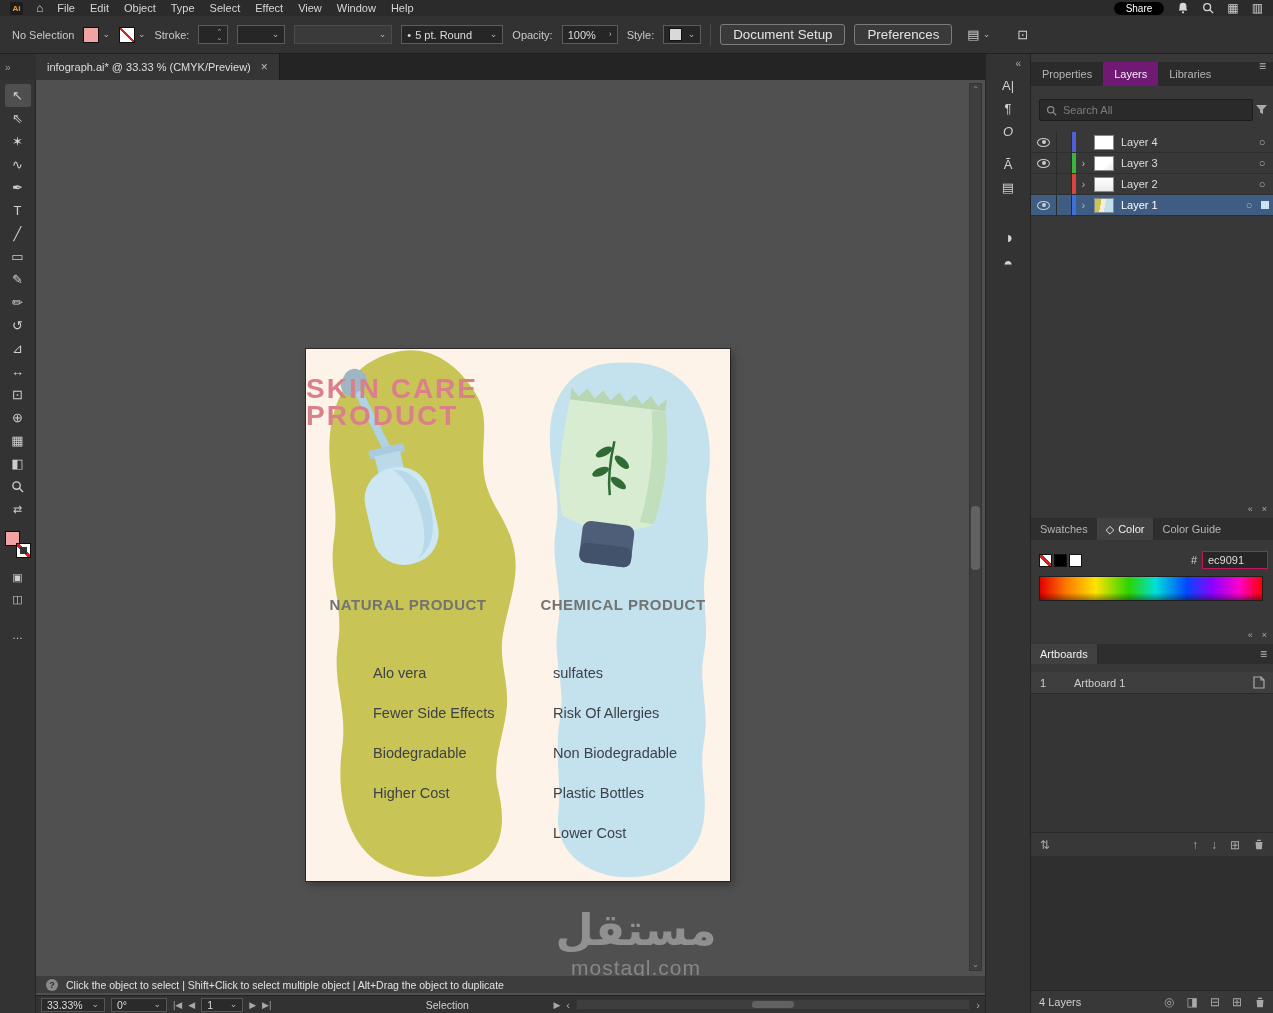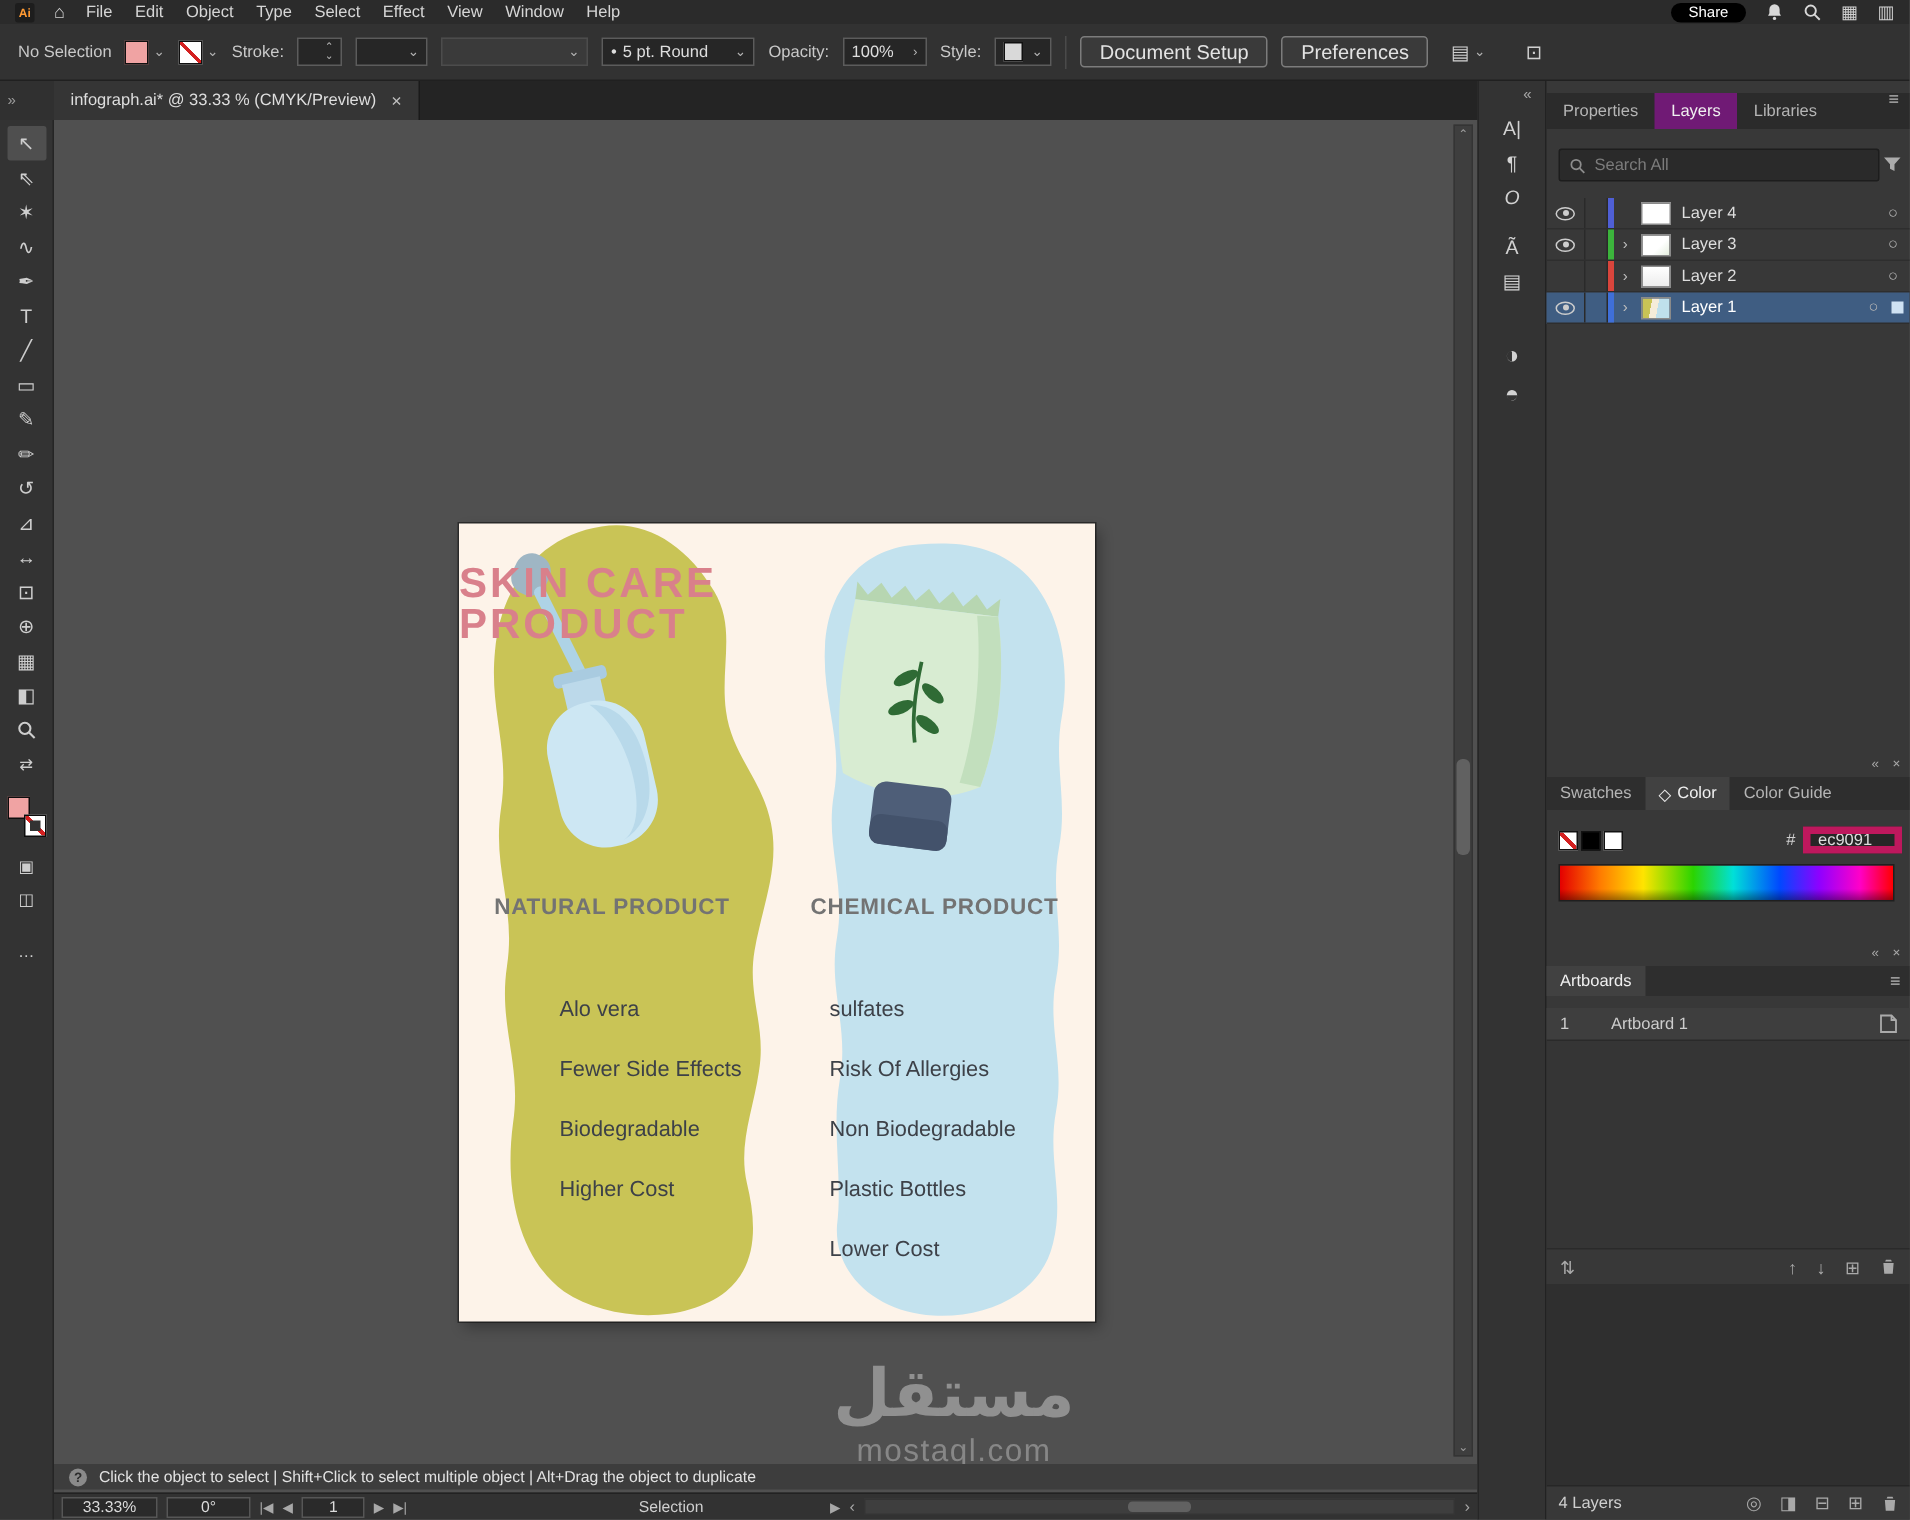--- a/index.html
+++ b/index.html
@@ -64,21 +64,21 @@
   .watermark .dom { font-size:21px; letter-spacing:1px; color:#919191; opacity:.85; margin-top:2px; }
 
   .vscroll { position:absolute; right:3px; top:3px; width:13px; height:888px; background:#3e3e3e; border:1px solid #343434; }
   .vscroll .varrow { position:absolute; left:0; width:100%; text-align:center; font-size:8px; color:#9a9a9a; }
   .vthumb { position:absolute; left:1px; top:422px; width:9px; height:64px; background:#616161; border-radius:4px; }
 
   .hint-bar { position:absolute; left:0; top:896px; width:949px; height:17px; background:#3d3d3d; display:flex; align-items:center; gap:8px; padding:0 10px; color:#e2e2e2; font-size:10.5px; }
   .help-circle { width:12px; height:12px; border-radius:50%; background:#8a8a8a; color:#2c2c2c; font-weight:bold; display:flex; align-items:center; justify-content:center; font-size:9px; flex:none; }
 
   .canvas-bottom { position:absolute; left:0; top:915px; width:949px; height:18px; background:#323232; border-top:1px solid #222; display:flex; align-items:center; gap:6px; padding:0 5px; font-size:10.5px; }
-  .cbb-field { height:14px; background:#2a2a2a; border:1px solid #565656; display:flex; align-items:center; gap:5px; padding:0 5px; color:#dcdcdc;flex-direction:column; }
+  .cbb-field { height:14px; background:#2a2a2a; border:1px solid #565656; display:flex; align-items:center; gap:5px; padding:0 5px; color:#dcdcdc; }
   .navicon { color:#a8a8a8; font-size:9px; }
   .status-field { width:200px; margin-left:70px; text-align:center; color:#cfcfcf; }
   .hscroll { flex:1; height:11px; background:#3e3e3e; border:1px solid #343434; position:relative; }
   .hthumb { position:absolute; left:175px; top:1px; width:42px; height:7px; background:#616161; border-radius:3px; }
 
   
   #iconstrip { position:absolute; left:985px; top:54px; width:45px; height:959px; background:#333333; border-left:1px solid #262626; z-index:10; }
   .strip-collapse { position:absolute; right:9px; top:4px; color:#a8a8a8; font-size:10px; }
   .strip-icons { position:absolute; left:0; top:24px; width:100%; display:flex; flex-direction:column; align-items:center; gap:8px; font-size:13px; color:#d2d2d2; }
   .strip-icons .gap { height:18px; }
@@ -117,21 +117,21 @@
   .subpanel-tabs { position:absolute; left:0; width:243px; height:22px; background:#2e2e2e; display:flex; align-items:stretch; }
   .stab { display:flex; align-items:center; gap:4px; padding:0 9px; color:#b5b5b5; font-size:11px; }
   .stab.active { background:#414141; color:#f0f0f0; }
 
   .color-content { position:absolute; left:8px; top:496px; width:229px; height:20px; display:flex; align-items:center; }
   .mini-swatch { width:13px; height:13px; border:1px solid #121212; margin-right:2px; flex:none; }
   .mini-swatch.none { background-color:#fff; background-image:linear-gradient(45deg, transparent 40%, #d42020 40%, #d42020 60%, transparent 60%); }
   .mini-swatch.black { background:#000; }
   .mini-swatch.white { background:#fff; }
   .hex-label { margin-left:auto; margin-right:5px; color:#cfcfcf; }
-  .hex-field { width:66px; height:18px; background:#262626; border:5px solid #be185d; color:#dedede; padding:0 5px; font-size:11px; font-family:inherit; outline:none; }
+  .hex-field { width:66px; height:18px; background:#262626; border:1px solid #be185d; color:#dedede; padding:0 5px; font-size:11px; font-family:inherit; outline:none; }
   .spectrum { position:absolute; left:8px; top:522px; width:224px; height:25px; border:1px solid #1f1f1f;
     background-image:linear-gradient(to bottom, rgba(0,0,0,0) 68%, rgba(0,0,0,.38)),
       linear-gradient(to right,#e40000,#ff7b00 12%,#ffe400 25%,#2bd400 40%,#00e0d8 52%,#0048ff 66%,#9000ff 78%,#ff00c8 90%,#ff0000);
   }
 
   .ab-row { position:absolute; left:0; top:618px; width:243px; height:22px; background:#3e3e3e; border-bottom:1px solid #2a2a2a; display:flex; align-items:center; padding:0 9px; color:#cdcdcd; }
   .ab-num { width:34px; }
   .ab-name { flex:1; }
   .ab-body { position:absolute; left:0; top:640px; width:243px; height:138px; background:#353535; }
   .ab-bottom { position:absolute; left:0; top:778px; width:243px; height:24px; background:#383838; border-top:1px solid #2a2a2a; display:flex; align-items:center; padding:0 9px; gap:13px; color:#a9a9a9; font-size:12px; }

